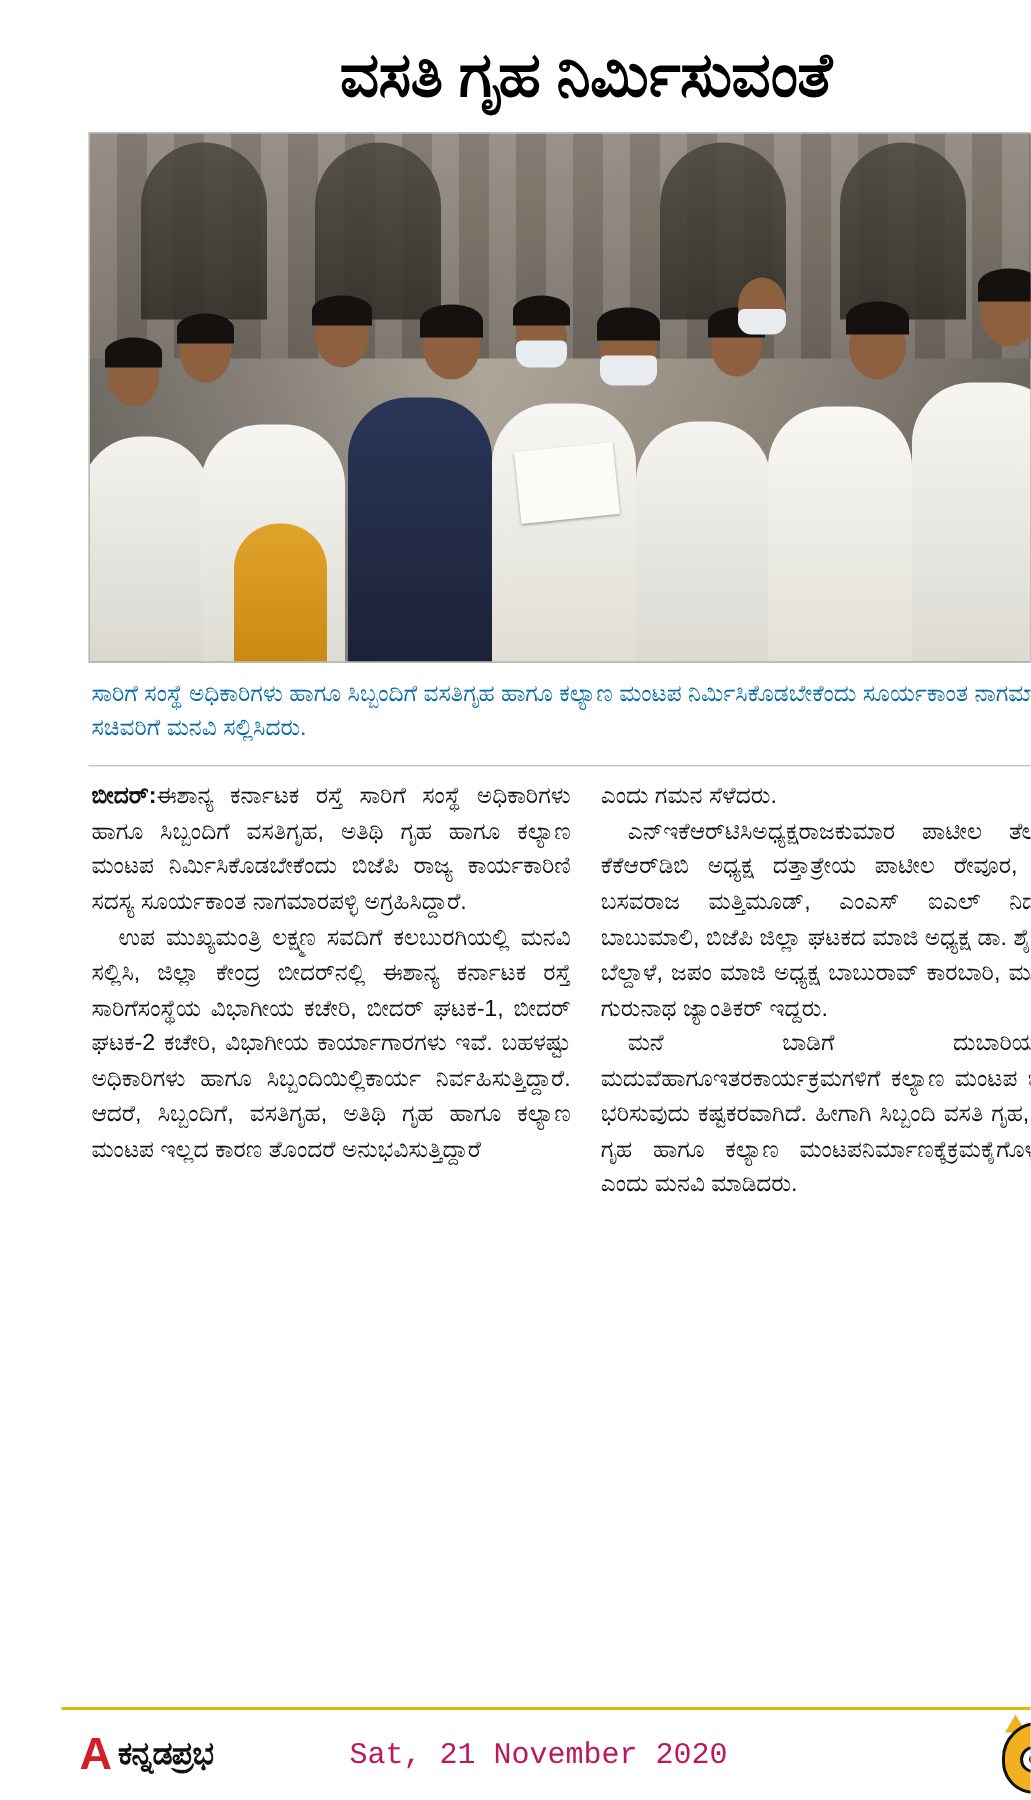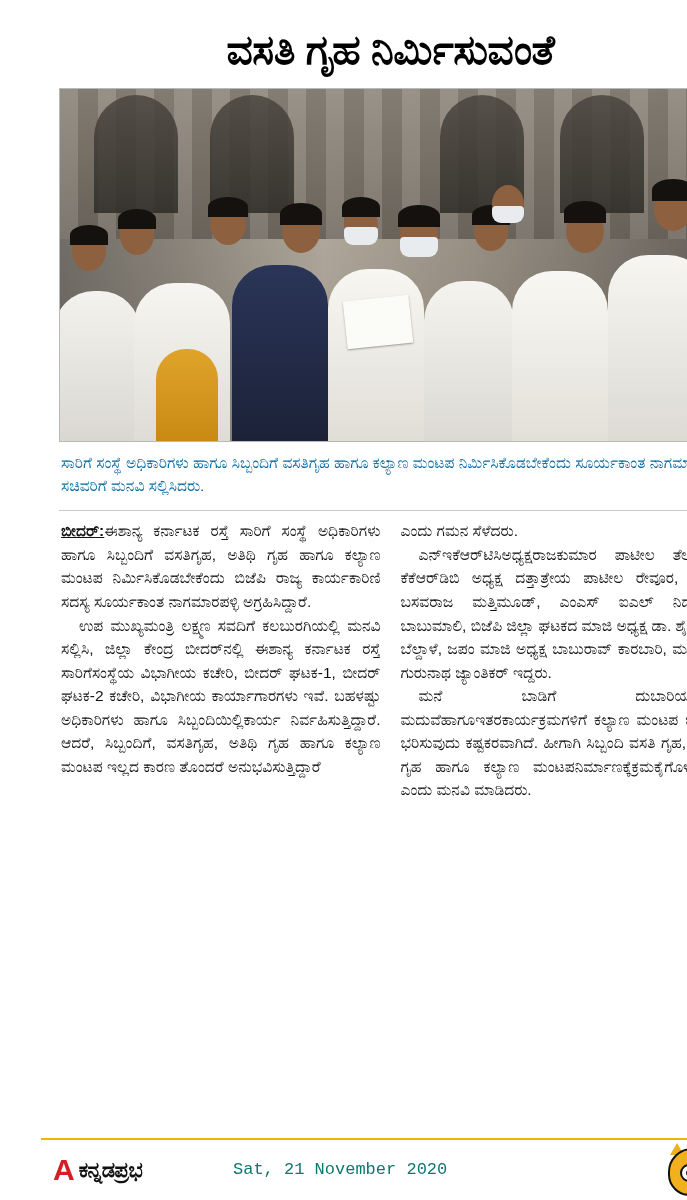--- a/index.html
+++ b/index.html
@@ -137,21 +137,20 @@
   }
   .col p {
     margin: 0 0 0 0;
     text-indent: 18px;
   }
   .col p.first {
     text-indent: 0;
   }
   .dateline {
     font-weight: bold;
-    text-decoration: underline;
   }
   .footer {
     position: absolute;
     left: 0;
     right: 0;
     bottom: 0;
     height: 62px;
     border-top: 2px solid #e6b800;
     background: #fff;
     display: flex;
@@ -173,23 +172,23 @@
   }
   .brand-text {
     font-size: 21px;
     font-weight: bold;
     color: #111;
     letter-spacing: -0.5px;
   }
   .footer-meta {
     flex: 1;
     font-family: "Liberation Mono", monospace;
-    font-size: 17px;
+    font-size: 20px;
     line-height: 1.35;
-    color: #0f766e;
+    color: #be185d;
   }
   .owl {
     width: 52px;
     height: 52px;
     position: relative;
   }
   .owl-body {
     position: absolute;
     left: 4px; top: 4px;
     width: 44px; height: 44px;

